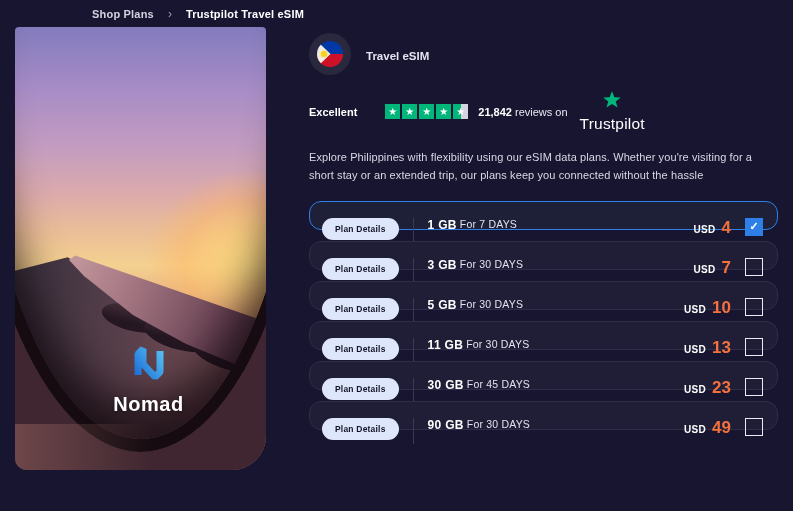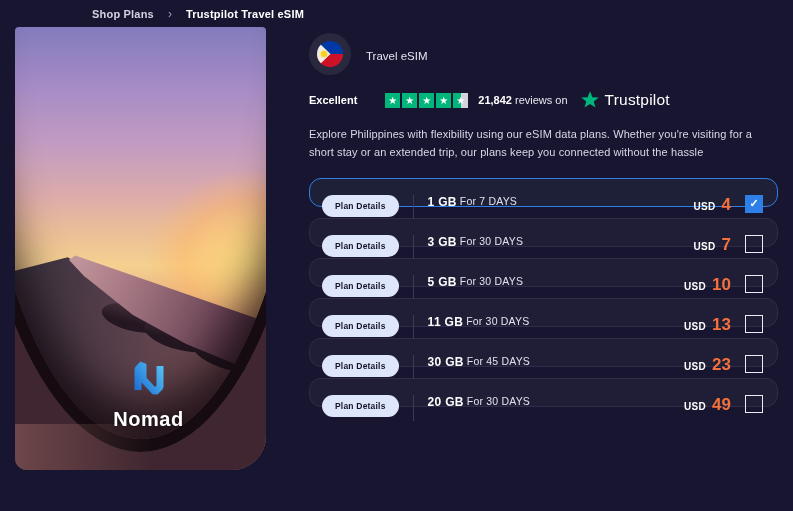--- a/index.html
+++ b/index.html
@@ -56,21 +56,21 @@
     position:absolute; left:-22%; width:144%; top:-108%; height:204%;
     border-radius:50%;
     border:13px solid #150b11;
     box-shadow:0 0 0 420px #3f2630, inset 0 -35px 45px rgba(16,6,12,.8);
   }
   .cabin-light {
     position:absolute; left:0; right:0; bottom:0; height:46px;
     background:linear-gradient(90deg, rgba(196,132,120,.35), rgba(196,132,120,0) 55%);
   }
   .brand {
-    position:absolute; left:0; right:0; top:332px;
+    position:absolute; left:0; right:0; top:317px;
     display:flex; flex-direction:column; align-items:center; gap:11px;margin-left:16px;
   }
   .brand-name { font-size:20px; font-weight:700; letter-spacing:.5px; color:#fff;
     text-shadow:0 1px 4px rgba(0,0,0,.45); }
 
   
   .content { position:absolute; left:309px; top:33px; width:469px; }
 
   .country-header { display:flex; align-items:center; gap:15px; }
   .flag-avatar {
@@ -85,34 +85,34 @@
   .ph-flag .tri {
     position:absolute; inset:0;
     clip-path:polygon(0 0, 52% 50%, 0 100%);
     background:#f1ece4;
   }
   .ph-flag .sun {
     position:absolute; left:4px; top:10px; width:6px; height:6px; border-radius:50%;
     background:#fcd116; box-shadow:0 0 2px #fcd116;
   }
   .country-title { font-size:17px; font-weight:700; line-height:1.15; }
-  .country-sub   { font-size:11.5px; font-weight:400; color:#e4e3ef; margin-top:3px; }
+  .country-sub   { font-size:11.5px; font-weight:700; color:#e4e3ef; margin-top:3px; }
 
   
   .tp-row { display:flex; align-items:center; margin-top:15px; }
   .tp-excellent { font-size:11px; font-weight:700; margin-right:28px; }
   .tp-stars { display:flex; gap:2px; margin-right:10px; }
   .tp-star-box {
     width:15px; height:15px; display:flex; align-items:center; justify-content:center;
     font-size:10px; color:#fff; background:#00b67a;
   }
   .tp-star-box.part { background:linear-gradient(90deg, #00b67a 0 55%, #d4d4de 55% 100%); }
   .tp-reviews { font-size:11px; color:#e9e8f2; margin-right:12px; }
   .tp-reviews b { font-weight:700; color:#fff; }
-  .tp-logo { display:flex; align-items:center; gap:5px; cursor:pointer; }
+  .tp-logo { display:flex; align-items:center; gap:5px; cursor:pointer;flex-direction:column; }
   .tp-logo-text { font-size:15.5px; font-weight:500; color:#fff; letter-spacing:.2px; }
 
   .description {
     margin-top:16px; font-size:11px; line-height:1.62; color:#d9d8e6;
     letter-spacing:.1px; max-width:480px;
   }
 
   
   .plan-list { margin-top:16px; display:flex; flex-direction:column; gap:11px; }
   .plan-card {
@@ -299,21 +299,21 @@
     </span>
     <span class="plan-radio">
       
     </span>
   </div>
 
   <div class="plan-card">
     <button class="pill-btn">Plan Details</button>
     <span class="v-divider"></span>
     <span class="plan-data-col">
-      <span class="plan-data">20 GB</span>
+      <span class="plan-data">90 GB</span>
       <span class="plan-duration">For 30 DAYS</span>
     </span>
     <span class="plan-spacer"></span>
     <span class="plan-price">
       <span class="price-currency">USD</span>
       <span class="price-value">49</span>
     </span>
     <span class="plan-radio">
       
     </span>

